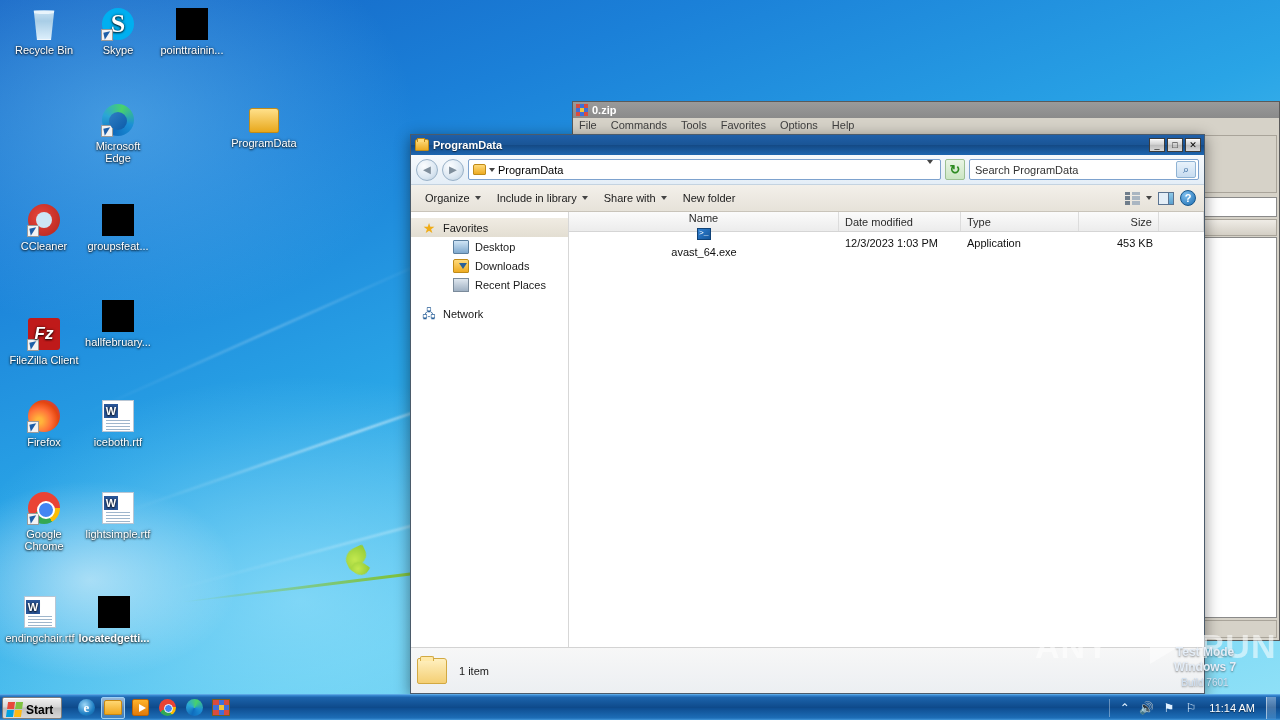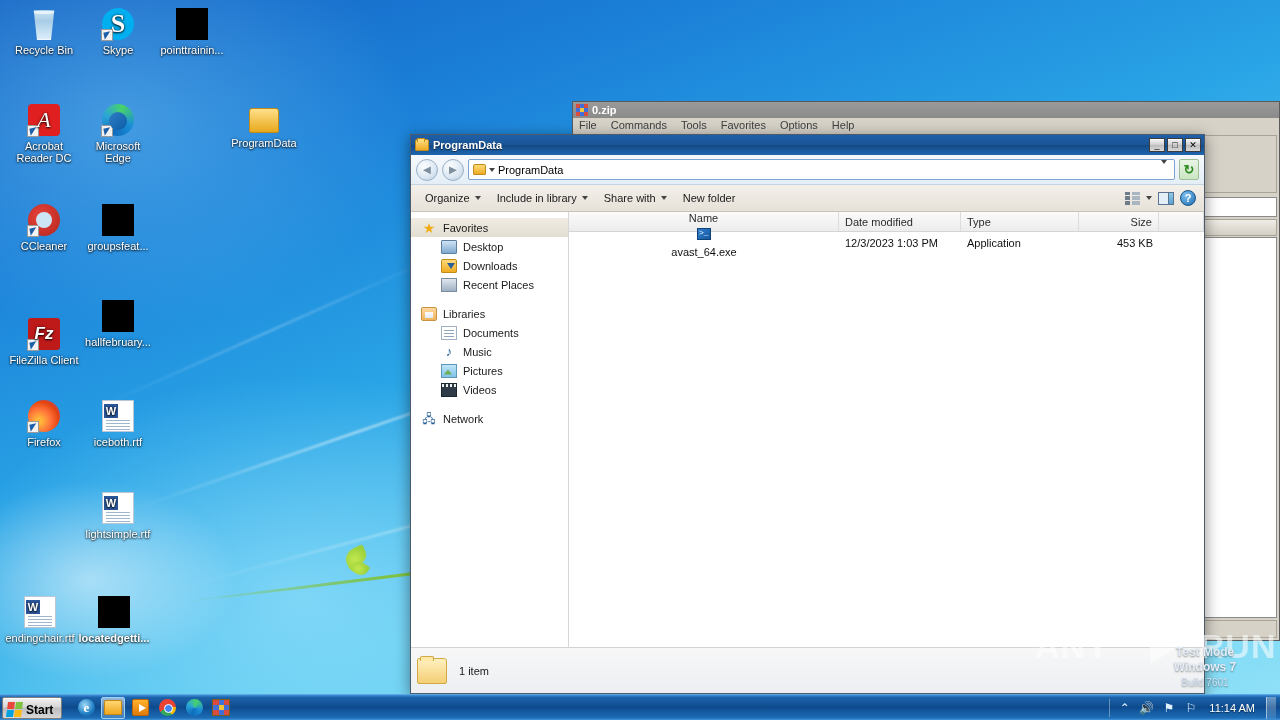--- a/index.html
+++ b/index.html
@@ -254,21 +254,21 @@
     background: radial-gradient(circle at 35% 30%, #7fc0ef, #1c6cb0);
     color:#fff; font-size:11px; font-weight:bold; display:flex;align-items:center;justify-content:center;
     border:1px solid #16568c;}
   #exp-main { flex:1; display:flex; min-height:0; background:#fff; }
   #navpane {
     width:158px; background:#fff; border-right:1px solid #d7d7d7; padding:6px 0 0 0;
     font-size:11px; color:#1a1a1a; overflow:hidden;
   }
   .nav-group { margin-bottom:10px; }
   .nav-row { display:flex; align-items:center; gap:6px; height:19px; padding-left:10px; }
-  .nav-row.child { padding-left:30px; }
+  .nav-row.child { padding-left:42px; }
   .nav-row.header-row.selected { background:linear-gradient(to bottom,#f0ece3,#e3ded2); }
   .nav-ico { width:16px;height:14px; flex:0 0 16px; position:relative;}
   .ni-star { color:#f0ac17; font-size:14px; line-height:14px; text-align:center;}
   .ni-desktop { background:linear-gradient(to bottom,#cfe4f5,#7fa9ce); border:1px solid #5b7f9f; border-radius:1px;}
   .ni-downloads { background:linear-gradient(to bottom,#ffda7a,#edab22); border:1px solid #c08b18; border-radius:2px 2px 1px 1px;}
   .ni-downloads:after{content:"";position:absolute;left:5px;top:3px;width:0;height:0;
     border-left:4px solid transparent;border-right:4px solid transparent;border-top:6px solid #2a6099;}
   .ni-recent { background:linear-gradient(to bottom,#dfe7ef,#9fb0c2); border:1px solid #7b8b9b;}
   .ni-library { background:linear-gradient(to bottom,#ffd9a0,#f0b55c); border:1px solid #c79340; border-radius:2px;}
   .ni-library:after{content:"";position:absolute;left:3px;top:4px;right:3px;bottom:2px;
@@ -350,26 +350,20 @@
   <div class="dicon" style="left:82px; top:8px;">
     <div class="glyph ic-skype">S<span class="shortcut-arrow"></span></div>
     <span class="lbl">Skype</span>
   </div>
 
   <div class="dicon" style="left:156px;top:8px;">
     <div class="glyph ic-black"></div>
     <span class="lbl">pointtrainin...</span>
   </div>
 
-  <div class="dicon" style="left:8px;  top:104px;">
-    <div class="glyph ic-acrobat">
-        <span class="shortcut-arrow"></span>
-      </div>
-    <span class="lbl">Acrobat Reader DC</span>
-  </div>
 
   <div class="dicon" style="left:82px; top:104px;">
     <div class="glyph ic-edge">
         <span class="shortcut-arrow"></span>
       </div>
     <span class="lbl">Microsoft Edge</span>
   </div>
 
   <div class="dicon" style="left:228px;top:104px;">
     <div class="glyph" style="background:linear-gradient(to bottom,#ffe08a,#e8a81c);border:1px solid #c08b18;border-radius:3px 3px 2px 2px;width:30px;height:25px;margin-top:4px;"></div>
@@ -405,20 +399,26 @@
         <span class="shortcut-arrow"></span>
       </div>
     <span class="lbl">Firefox</span>
   </div>
 
   <div class="dicon" style="left:82px; top:400px;">
     <div class="glyph ic-rtf"></div>
     <span class="lbl">iceboth.rtf</span>
   </div>
 
+  <div class="dicon" style="left:8px;  top:492px;">
+    <div class="glyph ic-chrome">
+        <span class="shortcut-arrow"></span>
+      </div>
+    <span class="lbl">Google Chrome</span>
+  </div>
 
   <div class="dicon" style="left:82px; top:492px;">
     <div class="glyph ic-rtf"></div>
     <span class="lbl">lightsimple.rtf</span>
   </div>
 
   <div class="dicon" style="left:4px;  top:596px;">
     <div class="glyph ic-rtf"></div>
     <span class="lbl">endingchair.rtf</span>
   </div>
@@ -476,20 +476,24 @@
   <div id="exp-navbar">
     <span class="navcircle">◄</span>
     <span class="navcircle">►</span>
     <div id="addr-box">
       <span class="folder-ico2"></span>
       <span class="caret"></span>
       <span>ProgramData</span>
       <span class="dd"><span class="caret"></span></span>
     </div>
     <span id="refresh-btn">↻</span>
+    <div id="search-box">
+      <span>Search ProgramData</span>
+      <span class="sicon">⌕</span>
+    </div>
   </div>
 
   <div id="exp-toolbar">
     <span class="tb-item">
       <span>Organize</span>
       <span class="caret"></span>
     </span>
     <span class="tb-item">
       <span>Include in library</span>
       <span class="caret"></span>
@@ -532,42 +536,20 @@
         <div class="nav-row child">
           <span class="nav-ico ni-downloads"></span>
           <span>Downloads</span>
         </div>
         <div class="nav-row child">
           <span class="nav-ico ni-recent"></span>
           <span>Recent Places</span>
         </div>
       </div>
 
-      <div class="nav-group">
-        <div class="nav-row">
-          <span class="nav-ico ni-library"></span>
-          <span>Libraries</span>
-        </div>
-        <div class="nav-row child">
-          <span class="nav-ico ni-doc"></span>
-          <span>Documents</span>
-        </div>
-        <div class="nav-row child">
-          <span class="nav-ico ni-music">♪</span>
-          <span>Music</span>
-        </div>
-        <div class="nav-row child">
-          <span class="nav-ico ni-pics"></span>
-          <span>Pictures</span>
-        </div>
-        <div class="nav-row child">
-          <span class="nav-ico ni-video"></span>
-          <span>Videos</span>
-        </div>
-      </div>
 
 
       <div class="nav-group">
         <div class="nav-row">
           <span class="nav-ico ni-network">🖧</span>
           <span>Network</span>
         </div>
       </div>
     </div>
 

